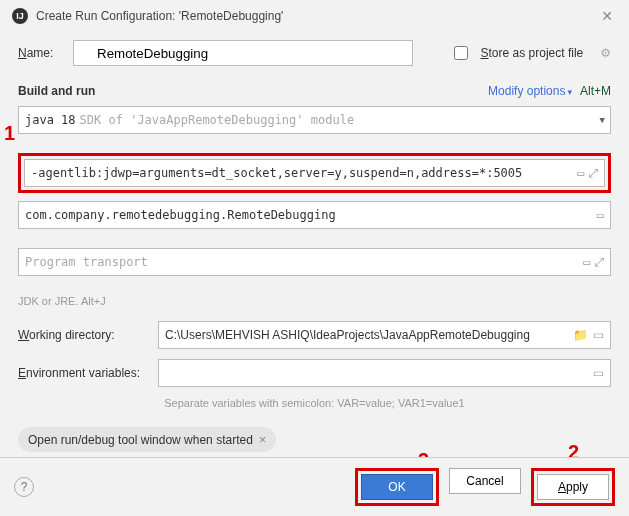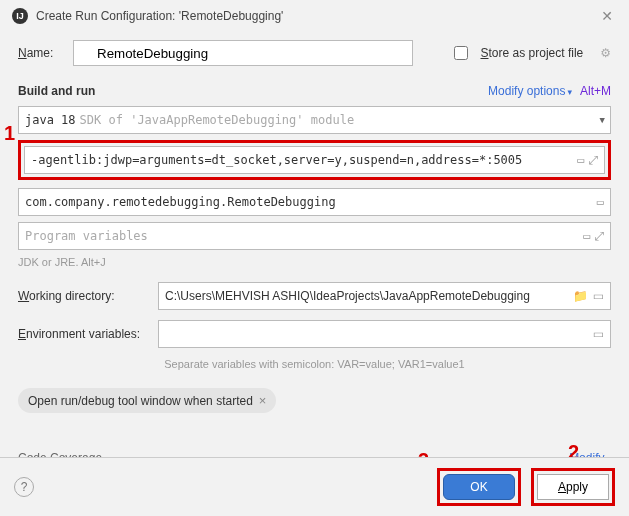--- a/index.html
+++ b/index.html
@@ -12,42 +12,42 @@
 .row { display: flex; align-items: center; margin-bottom: 14px; }
 .row label { width: 55px; }
 .name-input { width: 340px; height: 26px; border: 1px solid #bbb; padding: 0 23px; background: #fff; }
 .store-check { margin-left: auto; display: flex; align-items: center; gap: 13px; }
 .store-check input { width: 14px; height: 14px; }
 .gear { color: #aaa; margin-left: 4px; }
 .section-header { display: flex; align-items: center; margin: 18px 0 8px; }
 .section-header .bold { font-weight: bold; }
 .modify-link { margin-left: auto; color: #3a6fd8; cursor: pointer; }
 .chev { font-size: 9px; margin-left: 2px; }
-.shortcut { color: #6d28d9; margin-left: 8px; }
+.shortcut { color: #14532d; margin-left: 8px; }
 .marker { position: absolute; color: #d80000; font-weight: bold; font-size: 20px; font-family: Arial; }
-.field-wrap { position: relative; margin-bottom: 6px; }
+.field-wrap { position: relative; margin-bottom: 19px; }
 .field { width: 100%; height: 28px; border: 1px solid #bbb; background: #fff; display: flex; align-items: center; padding: 0 6px; font-family: "Consolas", monospace; font-size: 12px; color: #333; }
 .field.placeholder { color: #aaa; }
 .field .hint { color: #aaa; margin-left: 4px; }
 .field .trail-icon { color: #999; margin-left: 4px; font-size: 12px; }
 .dropdown-arrow { position: absolute; right: 6px; top: 50%; transform: translateY(-50%); font-size: 9px; color: #666; }
 .red-box { border: 3px solid #d80000; padding: 3px; margin-bottom: 8px; }
 .helper { color: #999; font-size: 11px; margin: 2px 0 14px; }
 .two-col { display: flex; align-items: center; margin-bottom: 10px; }
 .two-col label { width: 140px; }
 .two-col .field { flex: 1; font-family: "Segoe UI", Arial, sans-serif; }
 .sep-hint { text-align: center; color: #999; font-size: 11px; margin-top: 4px; margin-bottom: 18px; }
 .chip { display: inline-flex; align-items: center; background: #e4e4e4; border-radius: 14px; padding: 5px 10px; font-size: 12px; gap: 6px; }
 .chip .x { color: #888; font-size: 13px; }
 .cov-row { display: flex; align-items: center; margin-top: 38px; }
 .footer { position: absolute; bottom: 0; left: 0; right: 0; border-top: 1px solid #ccc; padding: 10px 14px; display: flex; align-items: center; background: #f2f2f2; }
 .help { width: 20px; height: 20px; border: 1px solid #aaa; border-radius: 50%; display: flex; align-items: center; justify-content: center; color: #777; font-size: 12px; }
 .btns { margin-left: auto; display: flex; gap: 10px; }
 .btn { min-width: 72px; height: 26px; border: 1px solid #aaa; background: #fff; font-size: 12px; cursor: pointer; }
-.btn.primary { background: #3a7bd5; color: #fff; border-color: #2a5fa8; border-radius: 6px; }
+.btn.primary { background: #3a7bd5; color: #fff; border-color: #2a5fa8; }
 .red-btn-box { border: 3px solid #d80000; padding: 3px; display: inline-flex; }
 .underline-first::first-letter { text-decoration: underline; }
 </style>
 </head>
 <body>
 
 <div class="titlebar">
   <div class="app-icon">IJ</div>
   <div class="title">Create Run Configuration: 'RemoteDebugging'</div>
   <div class="close-x">✕</div>
@@ -92,21 +92,21 @@
 
   <div class="field-wrap">
     <div class="field">
       <span style="flex:1">com.company.remotedebugging.RemoteDebugging</span>
       <span class="trail-icon">▭</span>
     </div>
   </div>
 
   <div class="field-wrap">
     <div class="field placeholder">
-      <span style="flex:1">Program variables</span>
+      <span style="flex:1">Program transport</span>
       <span class="trail-icon">▭</span>
       <span class="trail-icon">⤢</span>
     </div>
   </div>
 
   <div class="helper">JDK or JRE. Alt+J</div>
 
   <div class="two-col">
     <label class="underline-first">Working directory:</label>
     <div class="field">
@@ -140,17 +140,18 @@
 
 <span class="marker" style="right:50px; bottom:52px;">2</span>
 <span class="marker" style="right:200px; bottom:44px;">3</span>
 
 <div class="footer">
   <div class="help">?</div>
   <div class="btns">
     <span class="red-btn-box">
       <button class="btn primary">OK</button>
     </span>
+    <button class="btn">Cancel</button>
     <span class="red-btn-box">
       <button class="btn underline-first">Apply</button>
     </span>
   </div>
 </div>
 
 </body></html>

